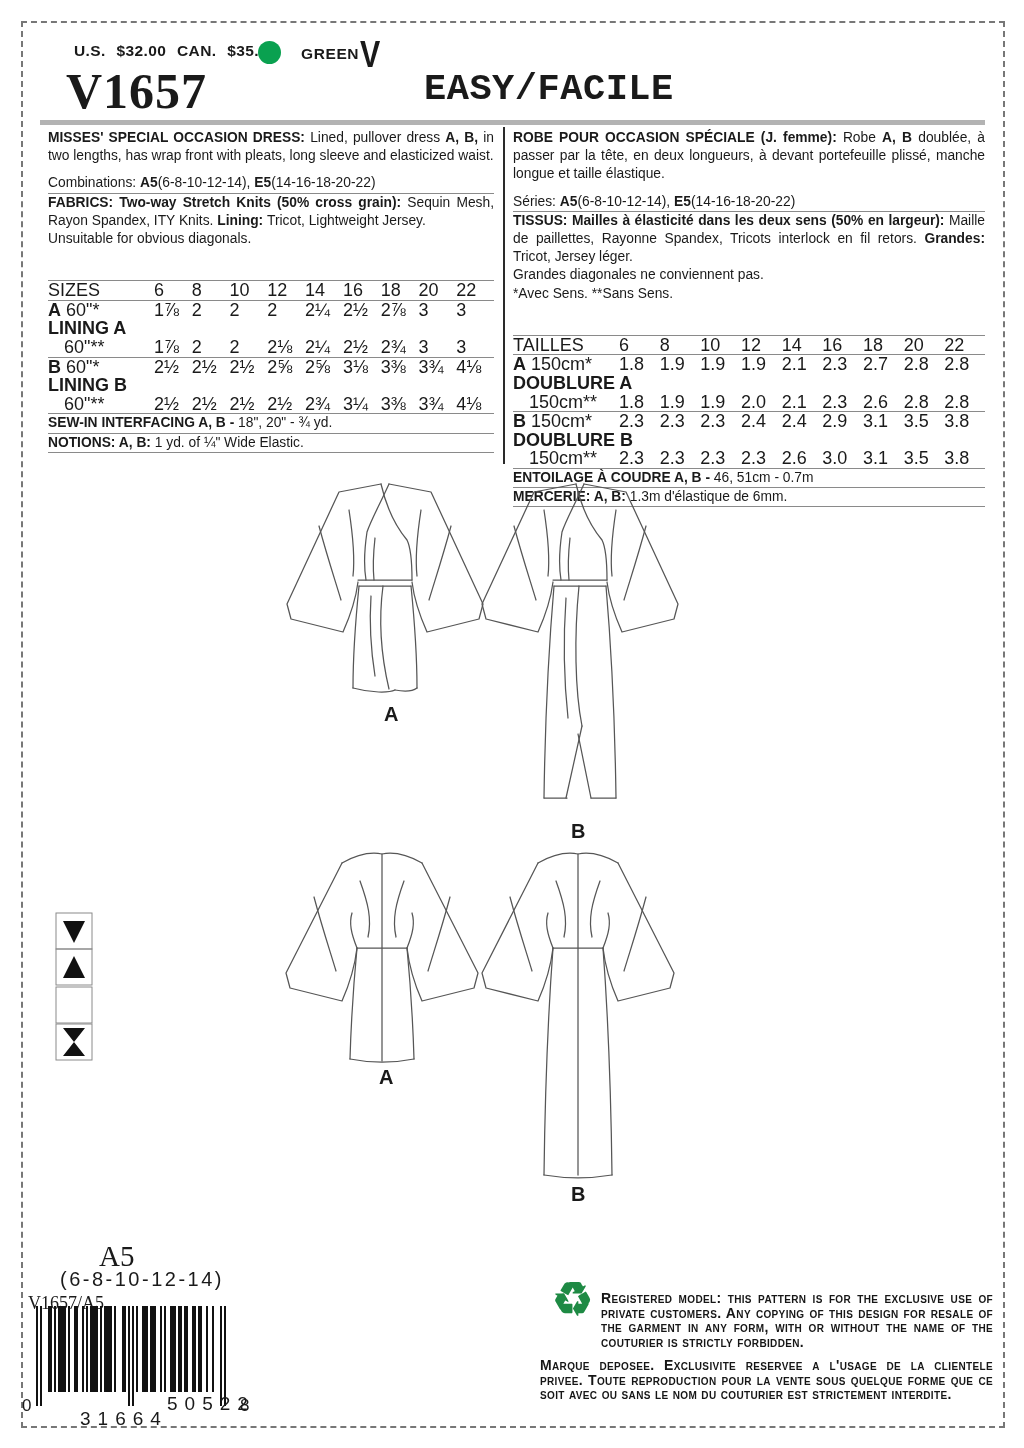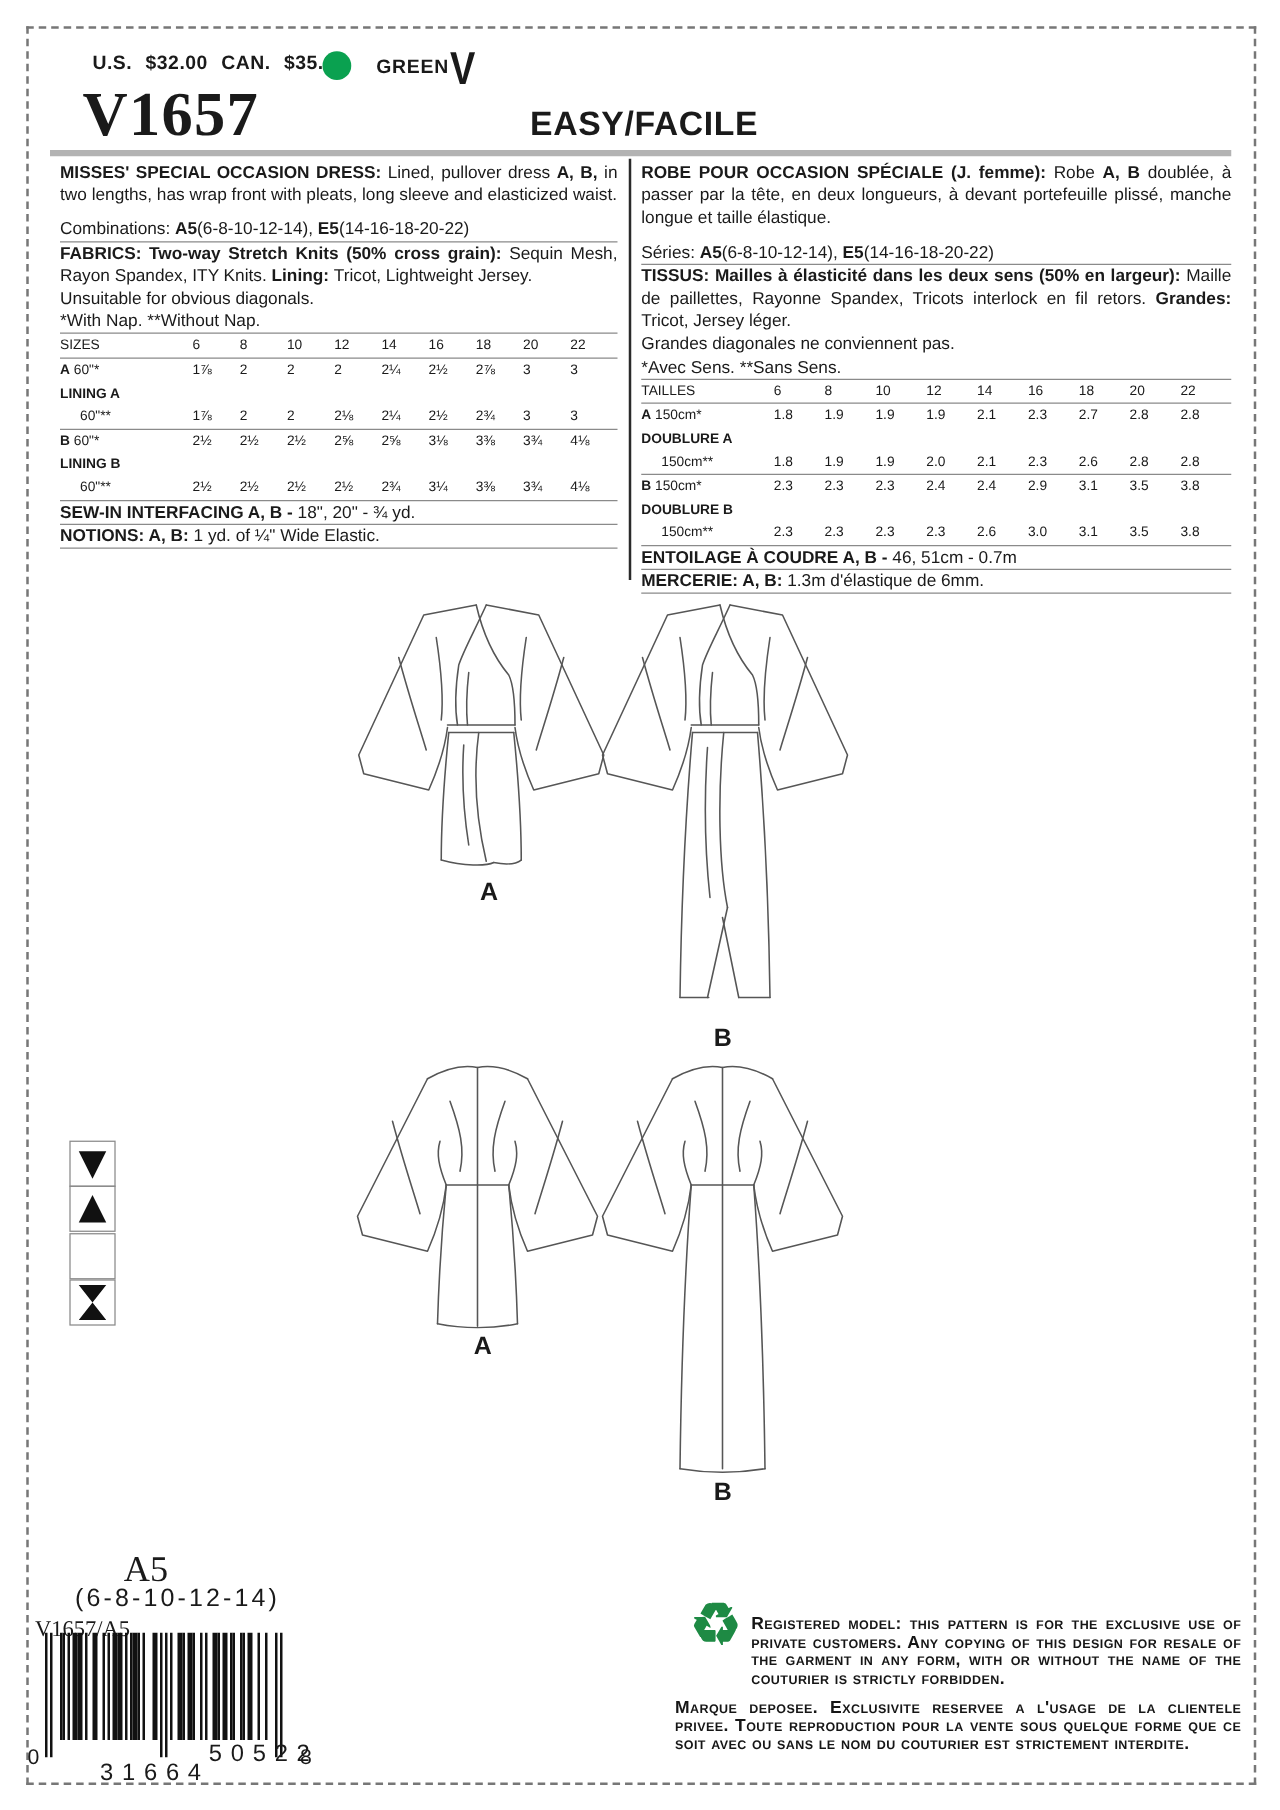--- a/index.html
+++ b/index.html
@@ -9,32 +9,32 @@
            border:2px dashed #777;pointer-events:none;}
   
   .price{position:absolute;left:74px;top:42px;font-size:15.5px;font-weight:bold;
          letter-spacing:.4px;word-spacing:6px;white-space:nowrap;}
   .gdot{position:absolute;left:258px;top:41px;width:23px;height:23px;border-radius:50%;}
   .glabel{position:absolute;left:301px;top:45px;font-size:15.5px;font-weight:bold;letter-spacing:.6px;}
   .brandv{position:absolute;left:360px;top:34px;font-size:37px;font-weight:800;
           transform:scaleX(.82);transform-origin:left top;}
   .pnum{position:absolute;left:66px;top:62px;font-family:"Liberation Serif",serif;
         font-size:50px;font-weight:700;letter-spacing:1px;}
-  .difficulty{position:absolute;left:424px;top:84px;font-family:Liberation Sans, sans-serif;
-        font-size:27px;font-weight:700;letter-spacing:.5px;}
+  .difficulty{position:absolute;left:424px;top:68px;font-family:Liberation Mono, monospace;
+        font-size:37px;font-weight:700;letter-spacing:.5px;}
   .graybar{position:absolute;left:40px;top:120px;width:945px;height:5px;background:#b3b3b3;}
   .coldivider{position:absolute;left:503px;top:127px;width:2px;height:337px;background:#2a2a2a;}
   
   .col{position:absolute;top:129px;font-size:13.8px;line-height:18.2px;text-align:justify;}
   .col-en{left:48px;width:446px;}
   .col-fr{left:513px;width:472px;}
   .para{margin:0 0 0 0;}
   .gap{height:9px;}
   .rule-b{border-bottom:1px solid #8a8a8a;}
-  .stable{font-size:11px;line-height:18.6px;}
+  .stable{font-size:18px;line-height:18.6px;margin-top:32px;}
   .trow{display:grid;grid-template-columns:106px repeat(9,1fr);}
   .trow.head{border-top:1px solid #8a8a8a;border-bottom:1px solid #8a8a8a;}
   .tc{white-space:nowrap;text-align:left;}
   .ind{padding-left:16px;}
   
   .view{position:absolute;}
   .view svg{display:block;}
   .vlabel{position:absolute;font-size:20px;font-weight:bold;}
   .lineart path,.lineart line{fill:none;stroke:#565656;stroke-width:1.25;
       stroke-linecap:round;stroke-linejoin:round;}
@@ -66,21 +66,20 @@
   <div class="difficulty">EASY/FACILE</div>
   <div class="graybar"></div>
   <div class="coldivider"></div>
 
   <div class="col col-en">
     <p class="para"><b>MISSES' SPECIAL OCCASION DRESS: </b><span>Lined, pullover dress </span><b>A, B,</b><span> in two lengths, has wrap front with pleats, long sleeve and elasticized waist.</span></p>
     <div class="gap"></div>
     <p class="para rule-b"><span>Combinations: </span><b>A5</b><span>(6-8-10-12-14), </span><b>E5</b><span>(14-16-18-20-22)</span></p>
     <p class="para"><b>FABRICS: Two-way Stretch Knits (50% cross grain): </b><span>Sequin Mesh, Rayon Spandex, ITY Knits. </span><b>Lining: </b><span>Tricot, Lightweight Jersey.</span></p>
     <p class="para">Unsuitable for obvious diagonals.</p>
-    <p class="para">*With Nap. **Without Nap.</p>
     <div class="stable">
         <div class="trow head">
           <span class="tc">SIZES</span>
           <span class="tc">6</span>
           <span class="tc">8</span>
           <span class="tc">10</span>
           <span class="tc">12</span>
           <span class="tc">14</span>
           <span class="tc">16</span>
           <span class="tc">18</span>

